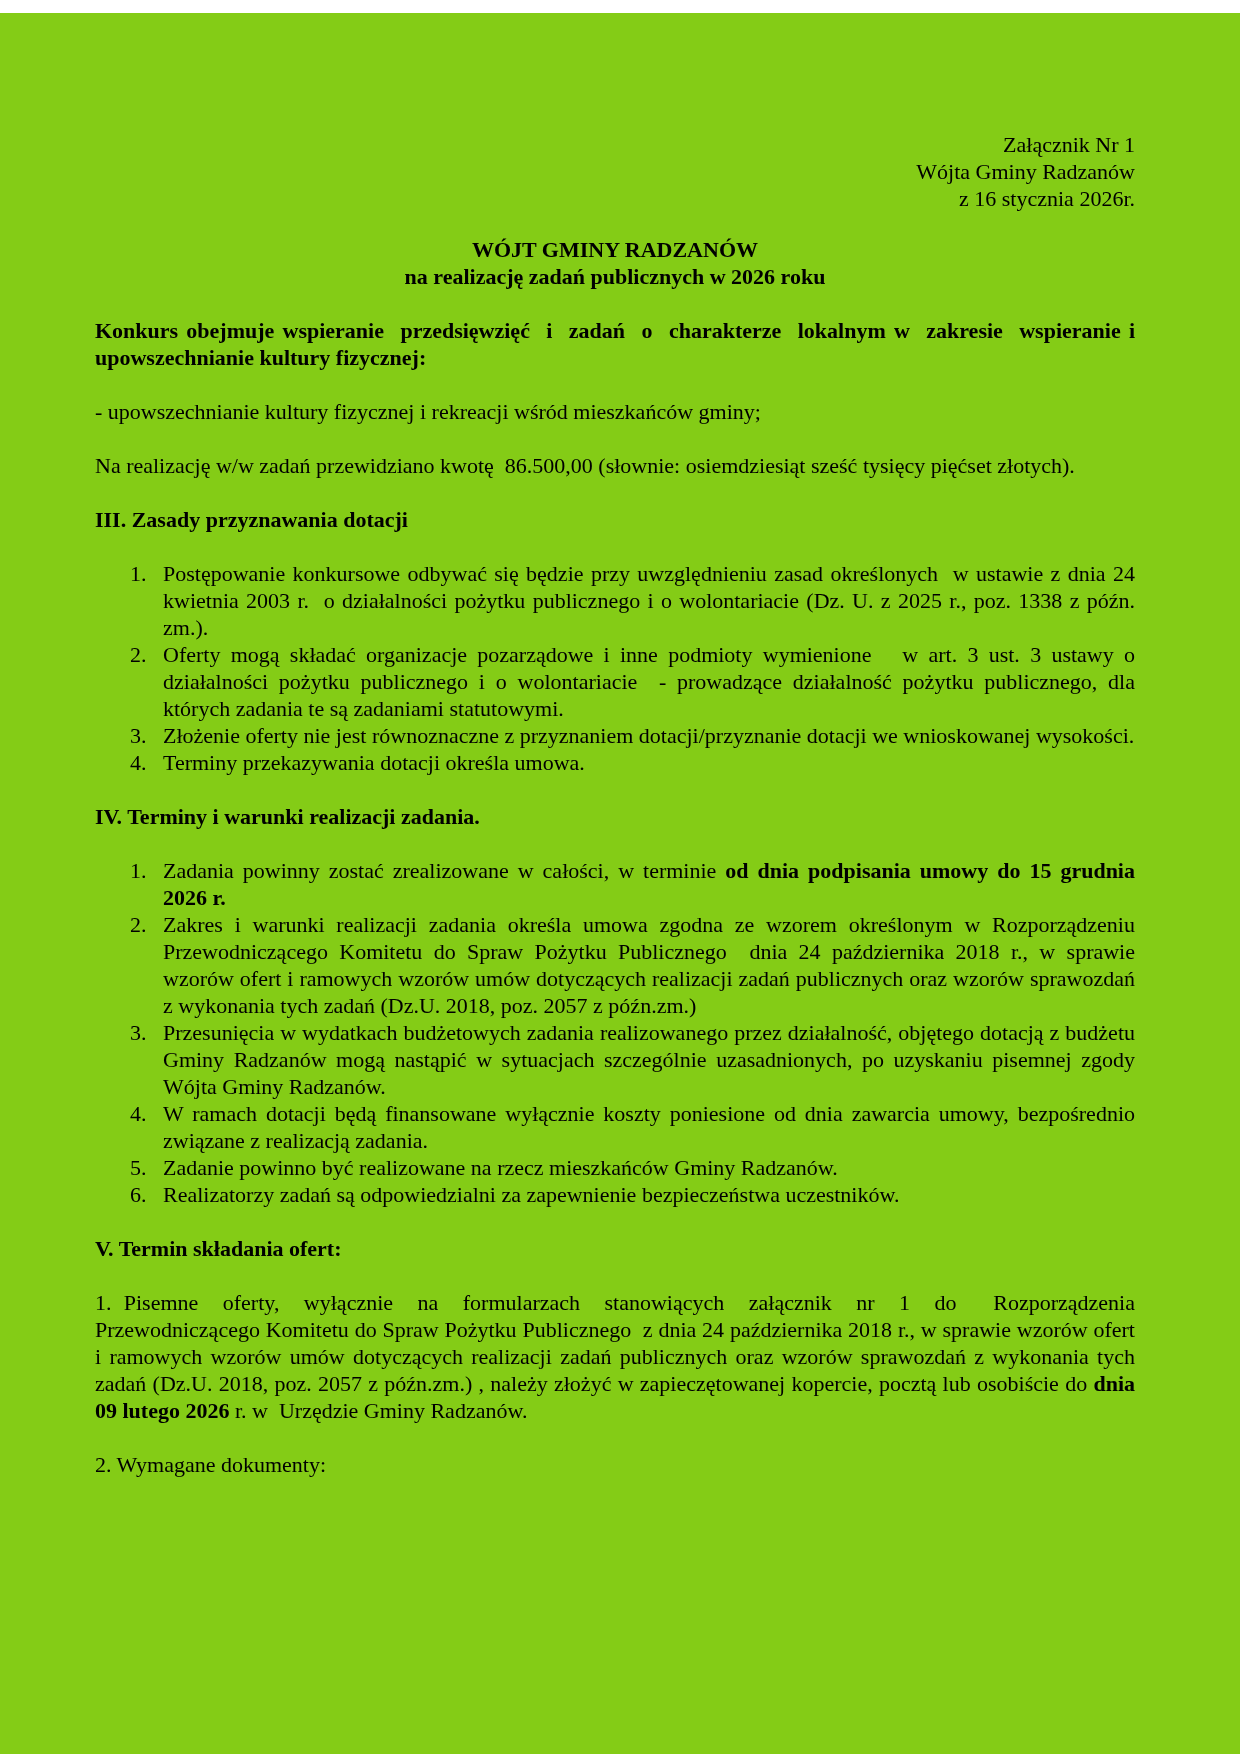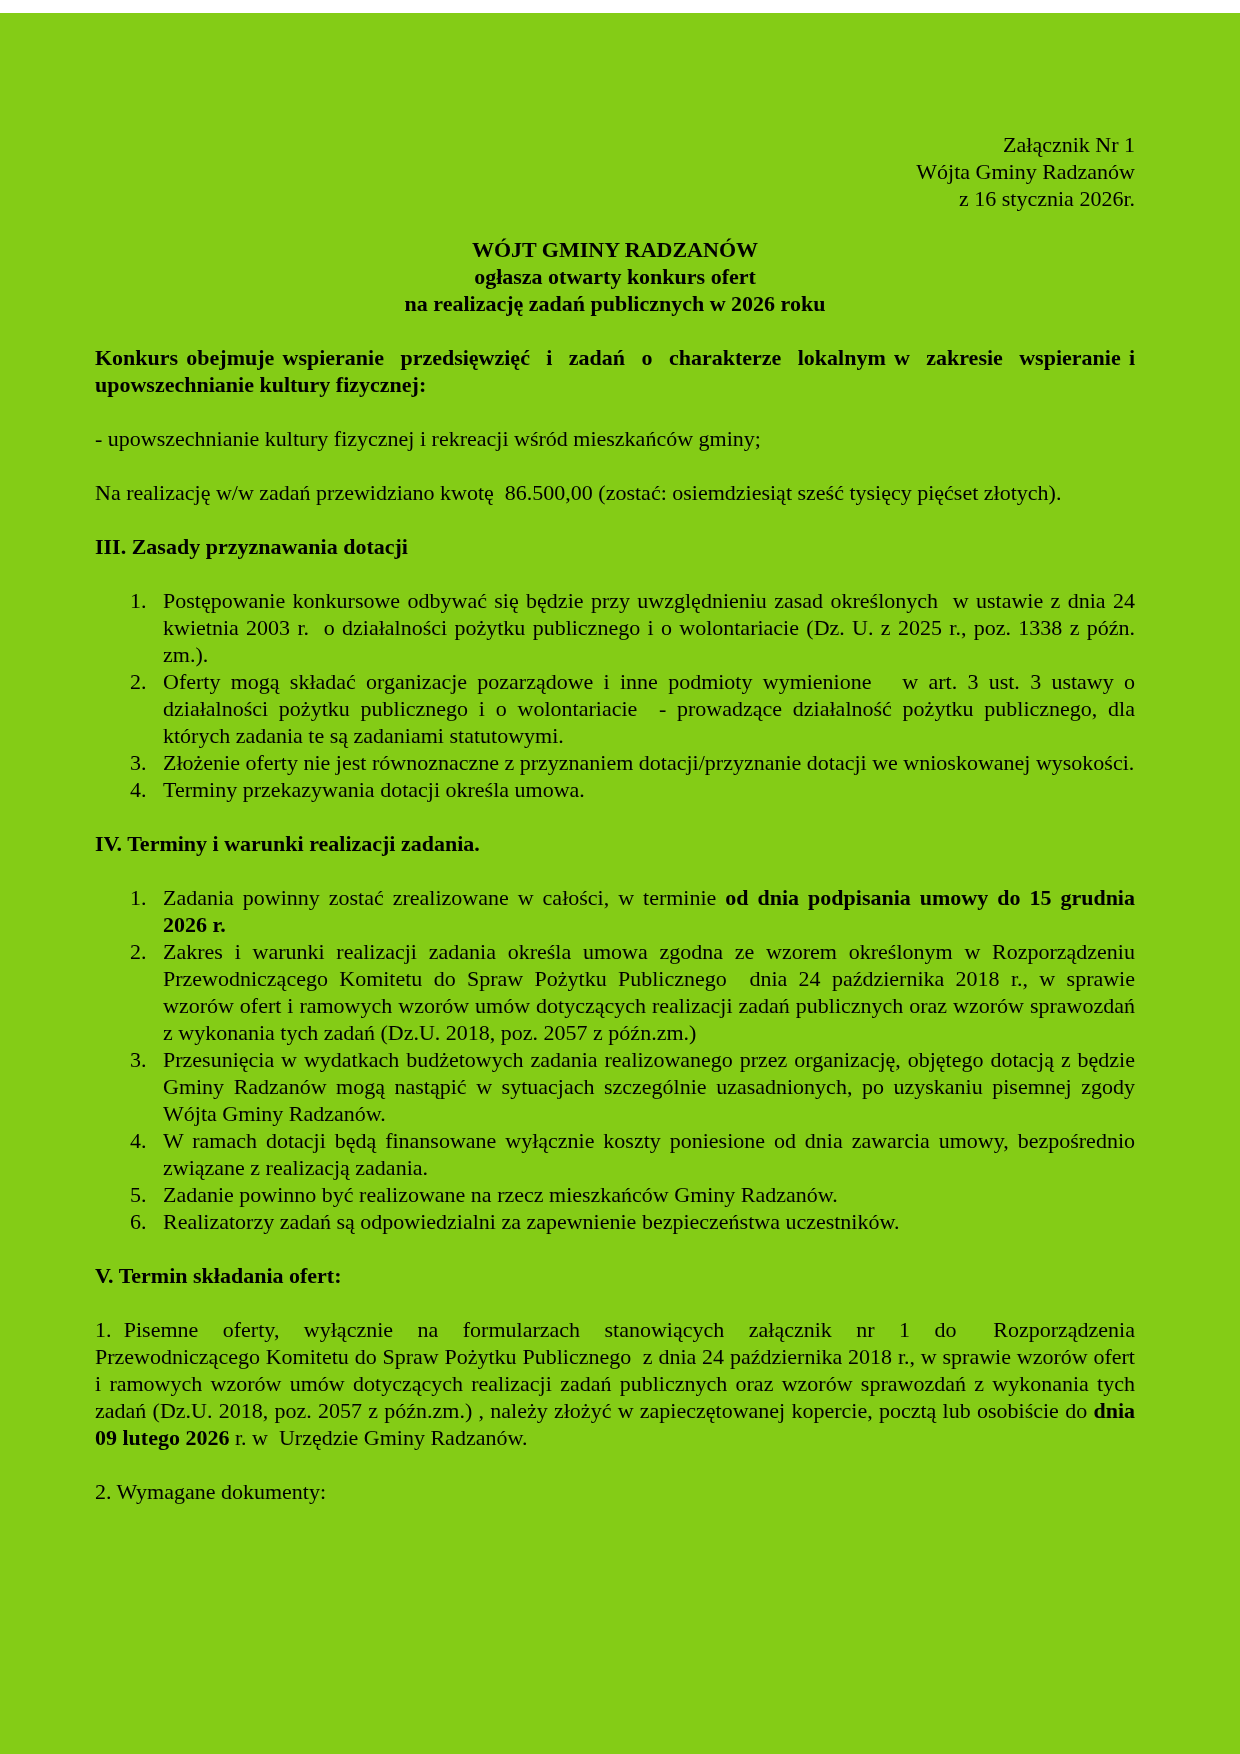--- a/index.html
+++ b/index.html
@@ -40,28 +40,27 @@
 <div class="page">
 
   <div class="attachment-note">
     <div>Załącznik Nr 1</div>
     <div>Wójta Gminy Radzanów</div>
     <div>z 16 stycznia 2026r.</div>
   </div>
 
   <div class="doc-title">
     <div>WÓJT GMINY RADZANÓW</div>
-    <div>ogłasza otwarty konkurs ofert</div>
     <div>na realizację zadań publicznych w 2026 roku</div>
   </div>
 
   <p class="par par-bold">Konkurs obejmuje wspieranie  przedsięwzięć  i  zadań  o  charakterze  lokalnym w  zakresie  wspieranie i upowszechnianie kultury fizycznej:</p>
   <p class="par">- upowszechnianie kultury fizycznej i rekreacji wśród mieszkańców gminy;</p>
 
-  <p class="par">Na realizację w/w zadań przewidziano kwotę  86.500,00 (zostać: osiemdziesiąt sześć tysięcy pięćset złotych).</p>
+  <p class="par">Na realizację w/w zadań przewidziano kwotę  86.500,00 (słownie: osiemdziesiąt sześć tysięcy pięćset złotych).</p>
 
   <div class="heading">III. Zasady przyznawania dotacji</div>
   <div class="num-list">
     <div class="num-item">
       <div class="num-cell">1.</div>
       <div class="item-text">Postępowanie konkursowe odbywać się będzie przy uwzględnieniu zasad określonych  w ustawie z dnia 24 kwietnia 2003 r.  o działalności pożytku publicznego i o wolontariacie (Dz. U. z 2025 r., poz. 1338 z późn. zm.).</div>
     </div>
     <div class="num-item">
       <div class="num-cell">2.</div>
       <div class="item-text">Oferty mogą składać organizacje pozarządowe i inne podmioty wymienione   w art. 3 ust. 3 ustawy o działalności pożytku publicznego i o wolontariacie  - prowadzące działalność pożytku publicznego, dla których zadania te są zadaniami statutowymi.</div>
@@ -81,21 +80,21 @@
     <div class="num-item">
       <div class="num-cell">1.</div>
       <div class="item-text"><span>Zadania powinny zostać zrealizowane w całości, w terminie </span><b>od dnia podpisania umowy do 15 grudnia 2026 r.</b></div>
     </div>
     <div class="num-item">
       <div class="num-cell">2.</div>
       <div class="item-text">Zakres i warunki realizacji zadania określa umowa zgodna ze wzorem określonym w Rozporządzeniu Przewodniczącego Komitetu do Spraw Pożytku Publicznego  dnia 24 października 2018 r., w sprawie wzorów ofert i ramowych wzorów umów dotyczących realizacji zadań publicznych oraz wzorów sprawozdań z wykonania tych zadań (Dz.U. 2018, poz. 2057 z późn.zm.)</div>
     </div>
     <div class="num-item">
       <div class="num-cell">3.</div>
-      <div class="item-text">Przesunięcia w wydatkach budżetowych zadania realizowanego przez organizację, objętego dotacją z będzie Gminy Radzanów mogą nastąpić w sytuacjach szczególnie uzasadnionych, po uzyskaniu pisemnej zgody Wójta Gminy Radzanów.</div>
+      <div class="item-text">Przesunięcia w wydatkach budżetowych zadania realizowanego przez działalność, objętego dotacją z budżetu Gminy Radzanów mogą nastąpić w sytuacjach szczególnie uzasadnionych, po uzyskaniu pisemnej zgody Wójta Gminy Radzanów.</div>
     </div>
     <div class="num-item">
       <div class="num-cell">4.</div>
       <div class="item-text">W ramach dotacji będą finansowane wyłącznie koszty poniesione od dnia zawarcia umowy, bezpośrednio związane z realizacją zadania.</div>
     </div>
     <div class="num-item">
       <div class="num-cell">5.</div>
       <div class="item-text">Zadanie powinno być realizowane na rzecz mieszkańców Gminy Radzanów.</div>
     </div>
     <div class="num-item">

